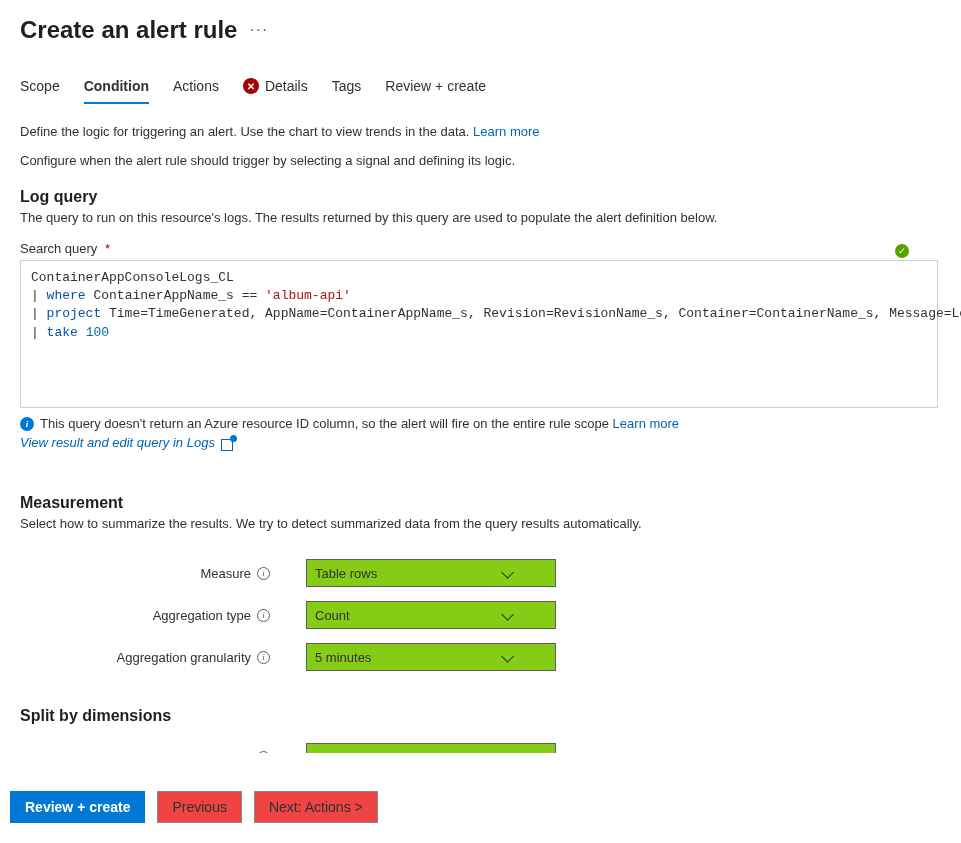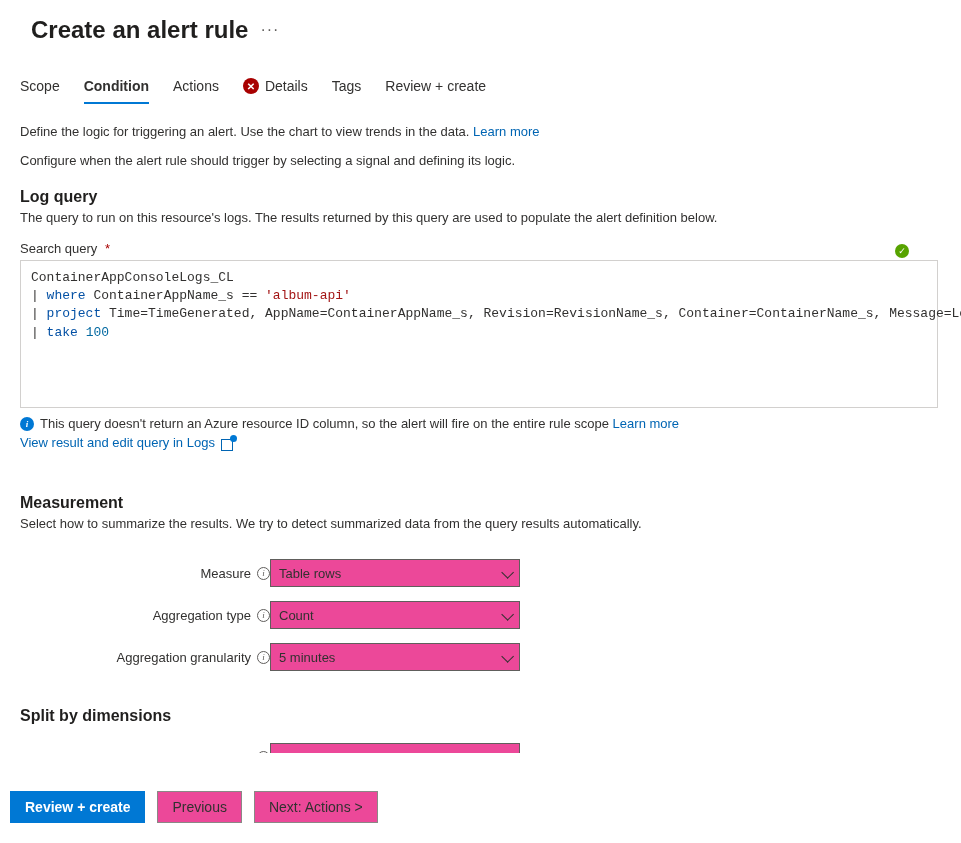--- a/index.html
+++ b/index.html
@@ -11,21 +11,20 @@
   width: 961px;
   height: 843px;
   overflow: hidden;
   position: relative;
 }
 .header {
   padding: 16px 20px 28px 20px;
   display: flex;
   align-items: center;
   gap: 12px;
-  margin-left: 11px;
 }
 .header h1 {
   font-size: 24px;
   font-weight: 600;
   color: #201f1e;
 }
 .more-icon {
   color: #605e5c;
   font-size: 16px;
   letter-spacing: 1px;
@@ -150,20 +149,21 @@
   font-size: 9px;
   font-weight: bold;
   font-style: italic;
   font-family: Georgia, serif;
 }
 .view-link {
   display: flex;
   align-items: center;
   gap: 6px;
   margin-top: 4px;
+  font-style: italic;
 }
 .logs-icon {
   width: 14px;
   height: 14px;
   position: relative;
   display: inline-block;
 }
 .logs-icon::before {
   content: "";
   position: absolute;
@@ -205,28 +205,29 @@
   font-size: 9px;
   color: #605e5c;
   font-style: italic;
   font-family: Georgia, serif;
   cursor: pointer;
 }
 .select {
   width: 250px;
   height: 28px;
   border: 1px solid #605e5c;
-  background: #ec4899;
+  background: #84cc16;
   padding: 0 28px 0 8px;
   font-size: 13px;
   font-family: inherit;
   color: #323130;
   appearance: none;
   position: relative;
   cursor: pointer;
+  margin-left: 36px;
 }
 .select-wrap {
   position: relative;
   width: 250px;
 }
 .select-wrap::after {
   content: "";
   position: absolute;
   right: 10px;
   top: 11px;
@@ -252,21 +253,21 @@
   right: 0;
   padding: 12px 10px 20px 10px;
   display: flex;
   gap: 12px;
   background: #fff;
 }
 .btn {
   height: 32px;
   padding: 0 14px;
   border: 1px solid #8a8886;
-  background: #ec4899;
+  background: #ef4444;
   font-size: 14px;
   font-family: inherit;
   color: #323130;
   cursor: pointer;
 }
 .btn.primary {
   background: #0078d4;
   border-color: #0078d4;
   color: #fff;
   font-weight: 600;

